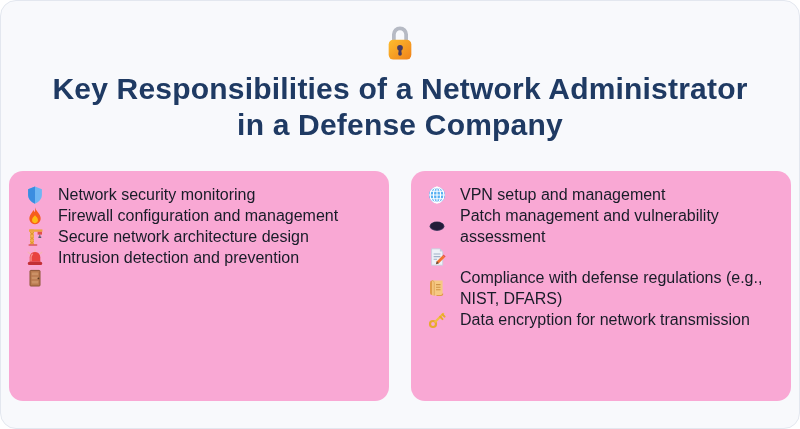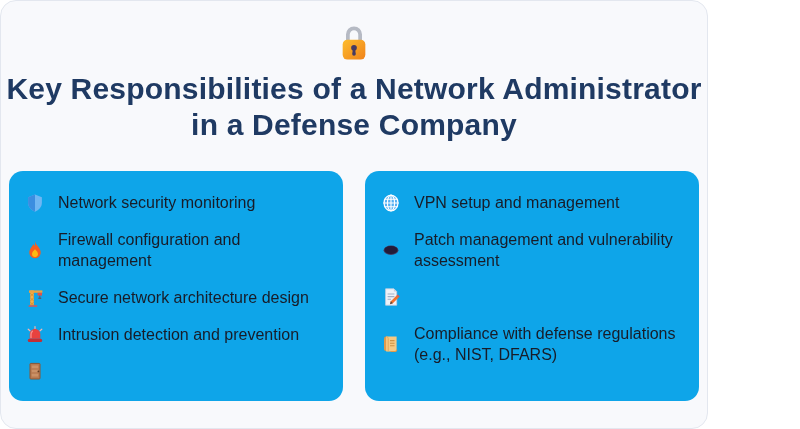--- a/index.html
+++ b/index.html
@@ -1,18 +1,18 @@
 <!DOCTYPE html>
 <html><head>
 <meta charset="utf-8">
 <style>
   * { margin:0; padding:0; box-sizing:border-box; }
   html,body { width:800px; height:429px; background:#fff; }
   .page {
-    width:708px; height:429px;
+    width:800px; height:429px;
     background:#f8f9fc;
     border:1px solid #e3e7ef;
     border-radius:16px;
     font-family:"Liberation Sans", sans-serif;
     position:relative;
     overflow:hidden;
   }
   .header { text-align:center; padding-top:22px; }
   .header .lock { display:inline-block; line-height:0; }
   h1 {
@@ -25,27 +25,26 @@
   }
   h1 span { display:block; }
   .cards {
     position:absolute;
     left:8px; right:8px; top:170px;
     display:flex;
     gap:22px;
   }
   .card {
     flex:1;
-    background:#0ea5e9;
+    background:#f9a8d4;
     border-radius:14px;
     height:230px;
-    padding:21px 16px;
+    padding:13px 16px;
     display:flex;
     flex-direction:column;
-    gap:16px;
   }
   .row {
     display:flex;
     align-items:center;
     gap:13px;
   }
   .row .icon { flex:0 0 20px; width:20px; height:20px; line-height:0; }
   .row .label {
     font-size:16px;
     line-height:21px;
@@ -188,16 +187,26 @@
             <rect x="3" y="2.6" width="4.2" height="14.4" rx="2.1" fill="#e09a4a"></rect>
             <path d="M5.1 2.6h10.5v12.9c0 1.1-.9 2-2 2H5.1z" fill="#f6c983"></path>
             <path d="M5.1 2.6c1.2 0 2.1.9 2.1 2.1v12.8" fill="none" stroke="#dfa75c" stroke-width="1"></path>
             <path d="M9 6.6h4.5M9 9.2h4.5M9 11.8h4.5" stroke="#cf9246" stroke-width="1.1"></path>
             <path d="M9.5 17.5h4.6c1 0 1.7-.8 1.5-1.8" fill="none" stroke="#e09a4a" stroke-width="1.2"></path>
           </svg>
         </span>
         <span class="label">Compliance with defense regulations (e.g., NIST, DFARS)</span>
       </div>
 
+      <div class="row">
+        <span class="icon">
+          <svg viewBox="0 0 20 20" width="20" height="20">
+            <circle cx="6" cy="14" r="3" fill="none" stroke="#e8a92d" stroke-width="2.2"></circle>
+            <path d="M8.3 11.7L16.2 3.8" stroke="#f2bd43" stroke-width="2.2" stroke-linecap="round"></path>
+            <path d="M13.2 6.8l2.3 2.3M15.5 4.5l2.1 2.1" stroke="#e8a92d" stroke-width="2" stroke-linecap="round"></path>
+          </svg>
+        </span>
+        <span class="label">Data encryption for network transmission</span>
+      </div>
 
     </div>
   </div>
 </div>
 
 </body></html>

